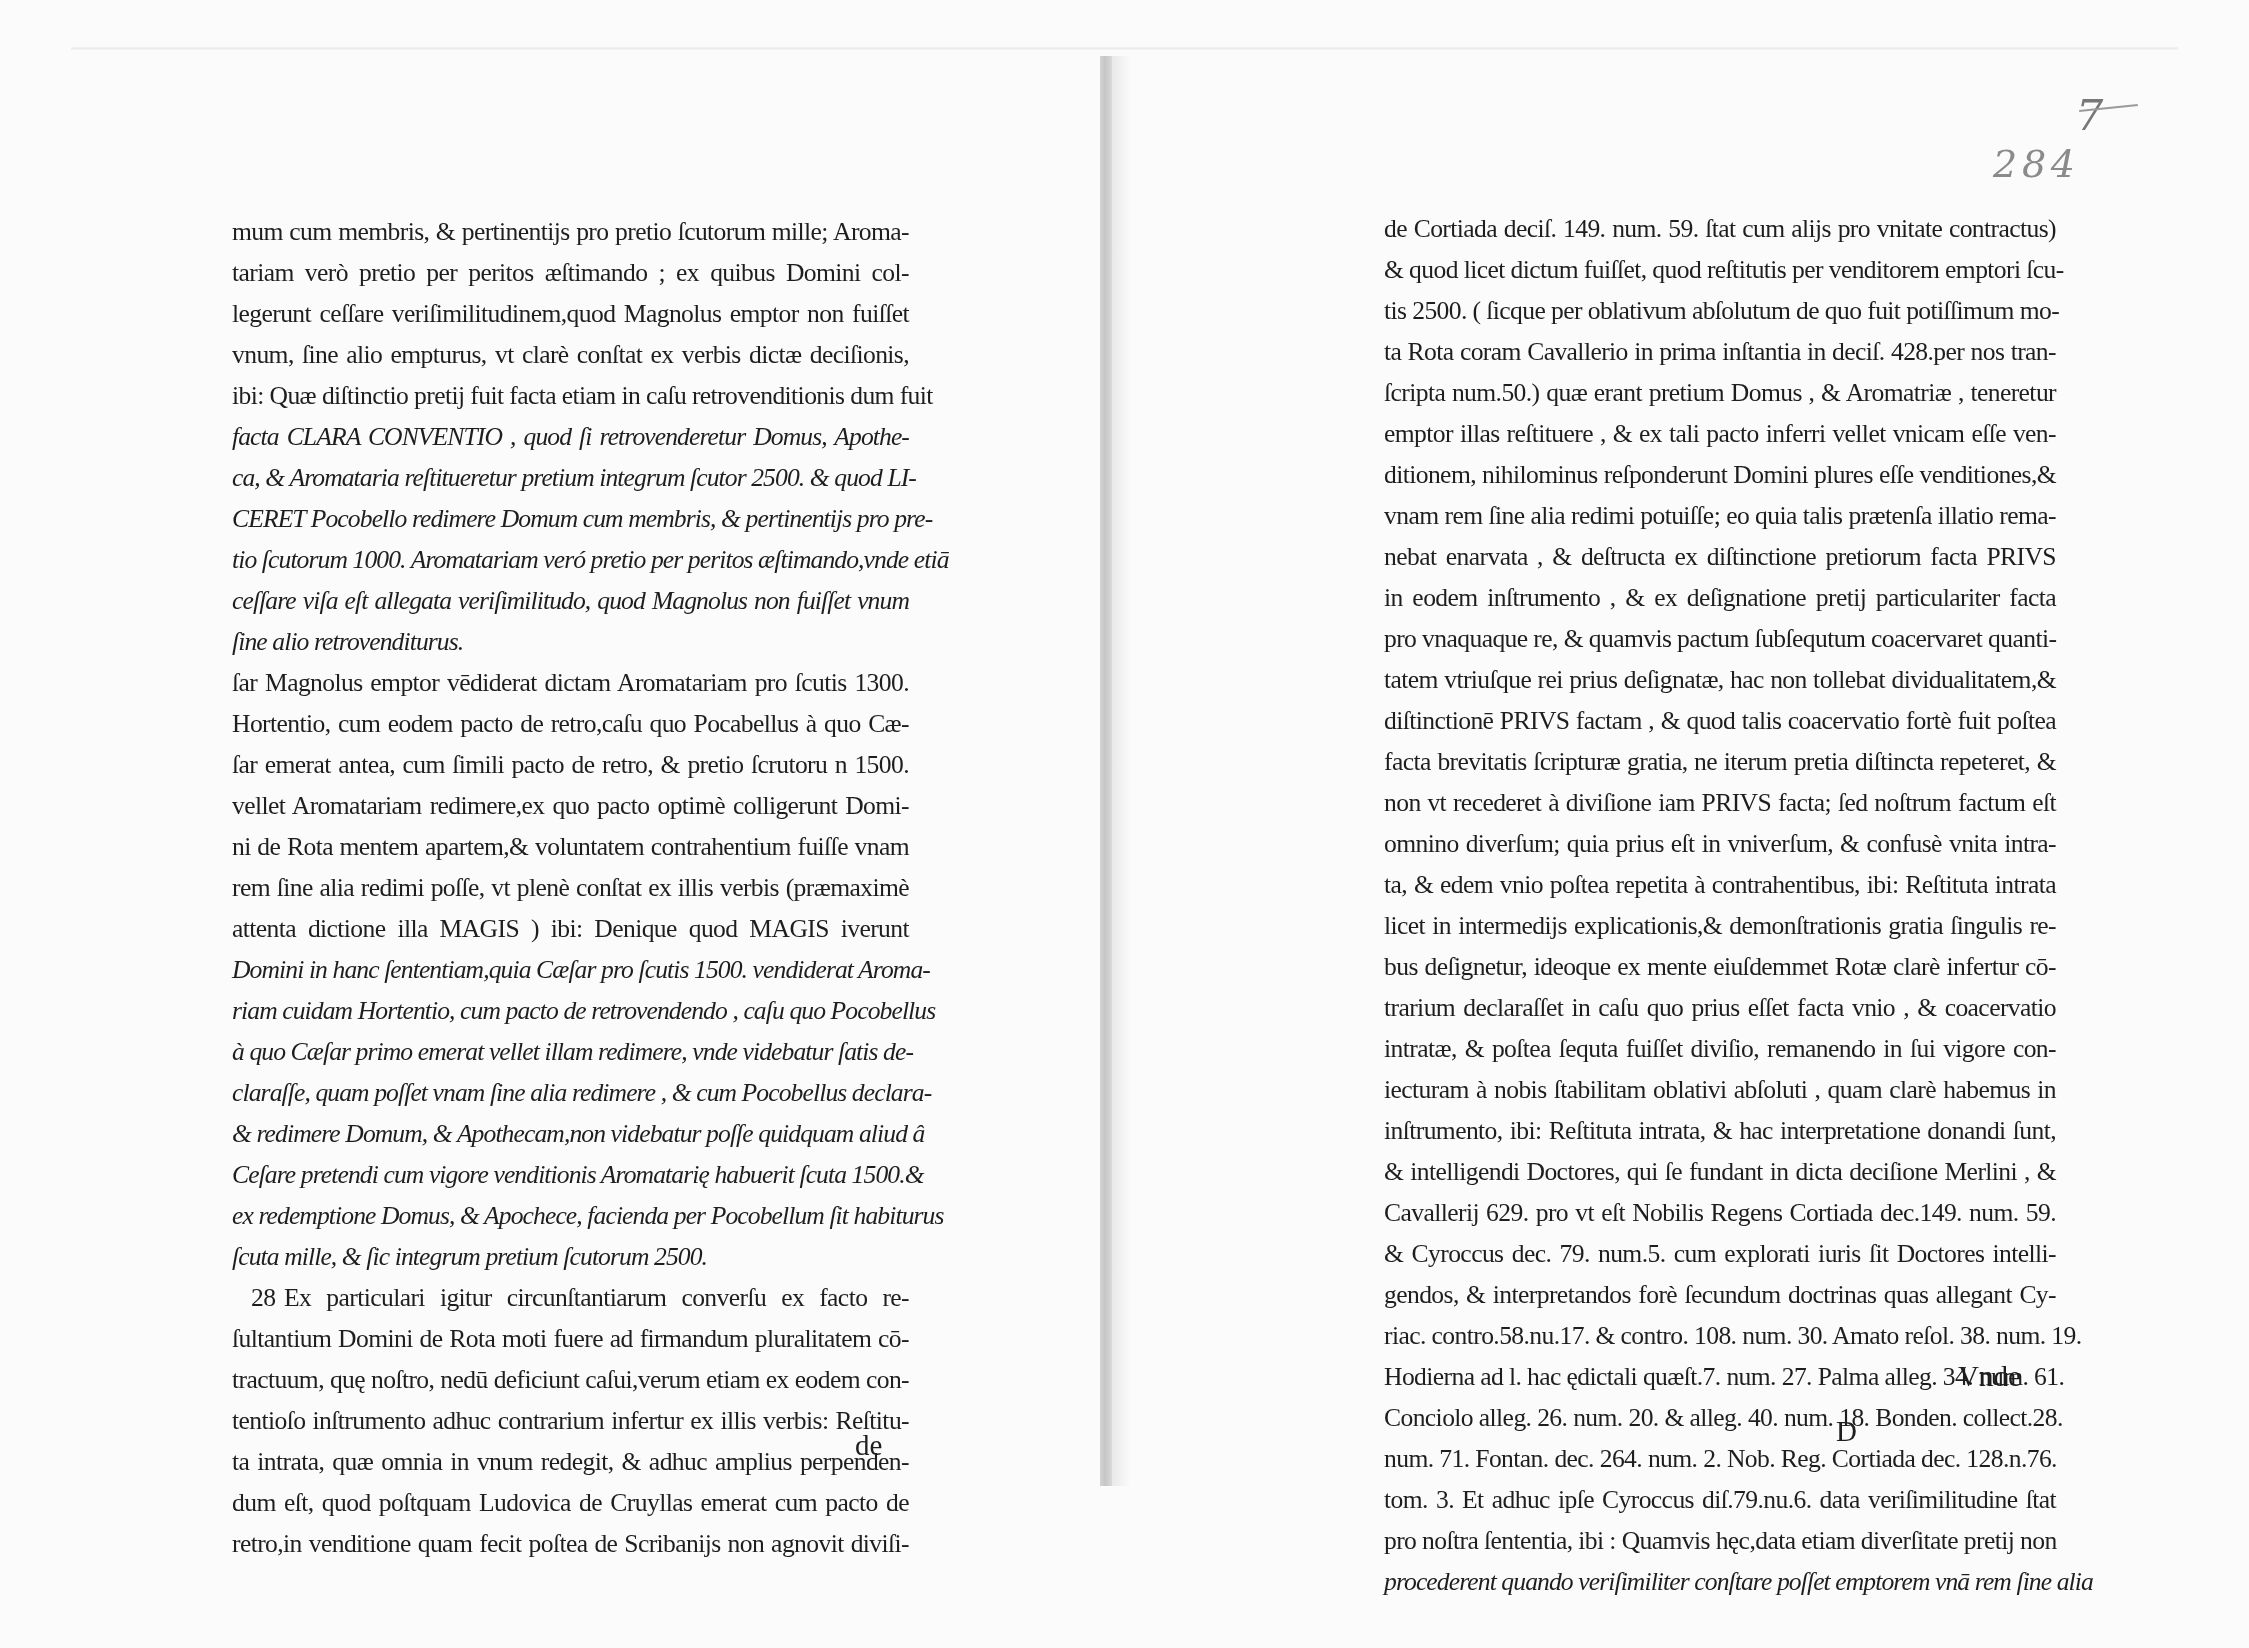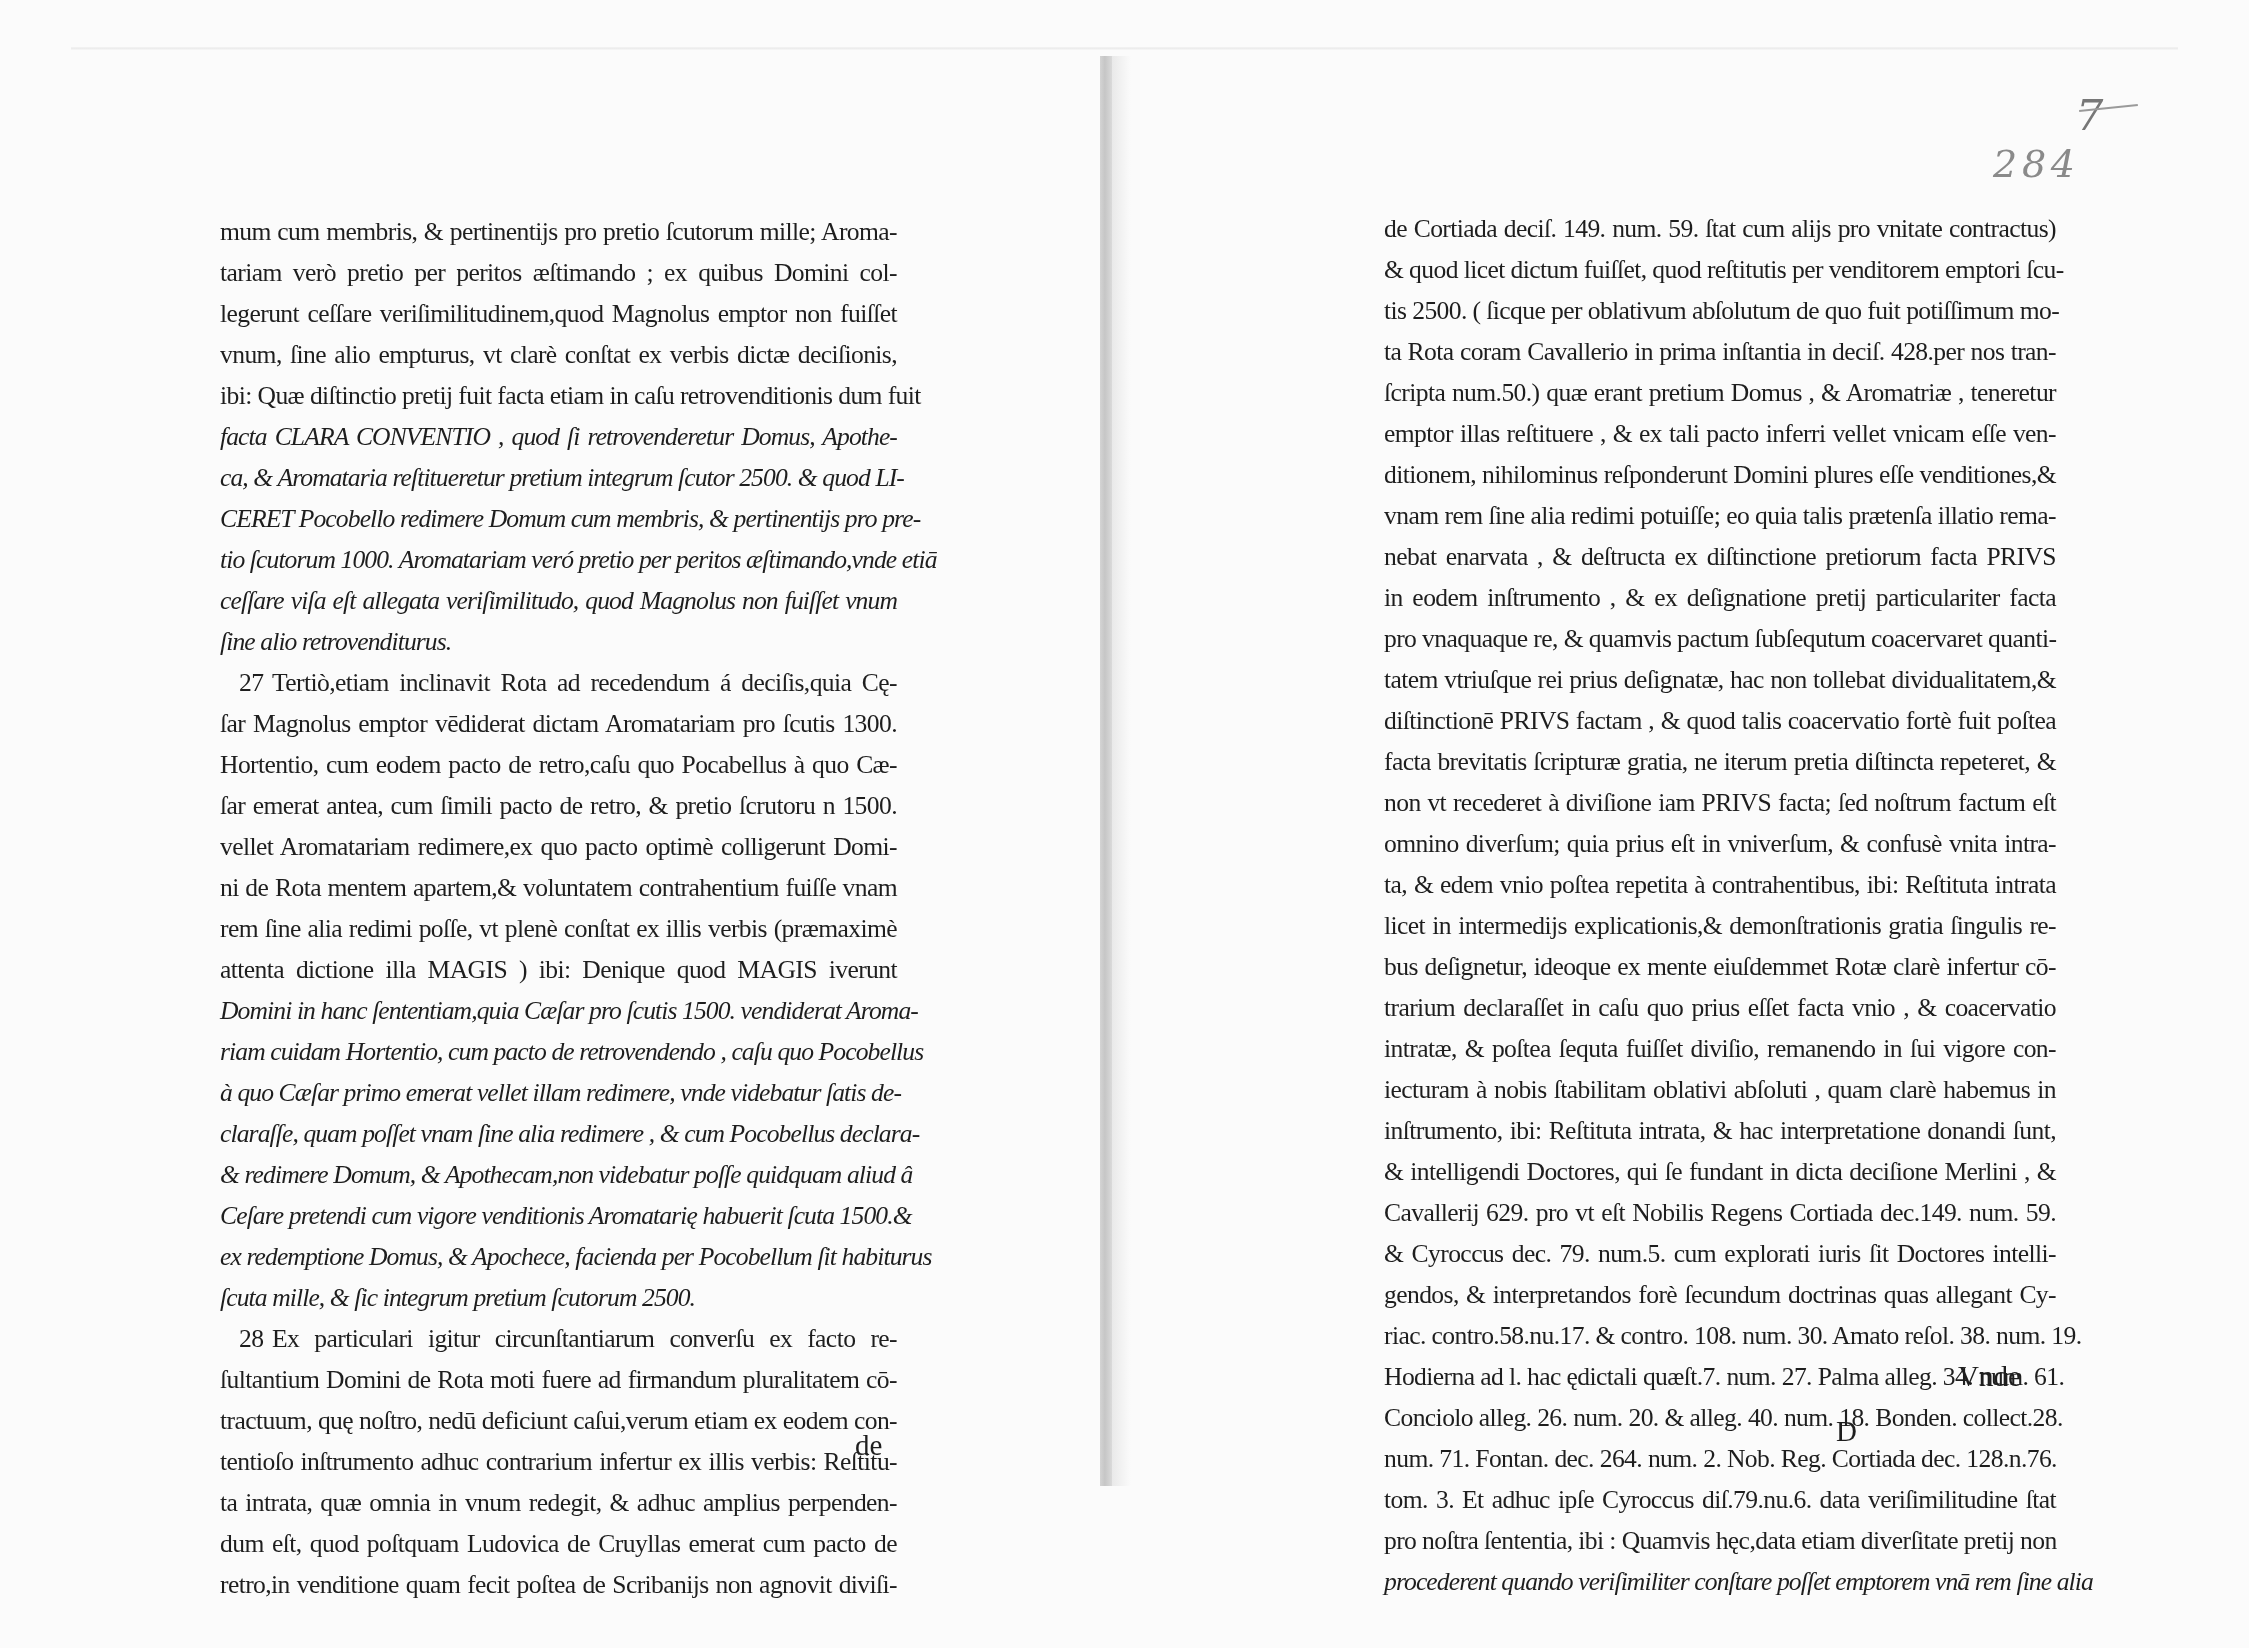--- a/index.html
+++ b/index.html
@@ -17,21 +17,21 @@
   }
   .gutter {
     position: absolute; left: 1100px; top: 56px; width: 12.3px; height: 1430px;
     background: linear-gradient(90deg, #d4d4d4, #c6c6c6 40%, #dadada);
   }
   .gutter-shadow {
     position: absolute; left: 1112px; top: 56px; width: 19px; height: 1430px;
     background: linear-gradient(90deg, rgba(200,200,200,.35), rgba(250,250,250,0));
   }
   .page { position: absolute; }
-  .page.left  { left: 220px;  top: 211px; width: 677px; }
+  .page.left  { left: 232px;  top: 211px; width: 677px; }
   .page.right { left: 1384px; top: 208px; width: 672px; }
   .line {
     font-size: 25.6px; line-height: 41px; height: 41px;
     white-space: nowrap; text-align: justify; text-align-last: justify;
     letter-spacing: -0.6px;
   }
   .line.last { text-align-last: left; }
   .line.italic { font-style: italic; letter-spacing: -0.9px; }
   .line.caps { letter-spacing: 0.9px; font-size: 26.5px; }
   .para-num { display: inline-block; width: 52px; padding-left: 19px; box-sizing: border-box; }
@@ -63,21 +63,20 @@
     <div class="line"><span>tariam verò pretio per peritos æſtimando ; ex quibus Domini col-</span></div>
     <div class="line"><span>legerunt ceſſare veriſimilitudinem,quod Magnolus emptor non fuiſſet</span></div>
     <div class="line"><span>vnum, ſine alio empturus, vt clarè conſtat ex verbis dictæ deciſionis,</span></div>
     <div class="line"><span>ibi: Quæ diſtinctio pretij fuit facta etiam in caſu retrovenditionis dum fuit</span></div>
     <div class="line italic"><span>facta CLARA CONVENTIO , quod ſi retrovenderetur Domus, Apothe-</span></div>
     <div class="line italic"><span>ca, &amp; Aromataria reſtitueretur pretium integrum ſcutor 2500. &amp; quod LI-</span></div>
     <div class="line italic"><span>CERET Pocobello redimere Domum cum membris, &amp; pertinentijs pro pre-</span></div>
     <div class="line italic"><span>tio ſcutorum 1000. Aromatariam veró pretio per peritos æſtimando,vnde etiā</span></div>
     <div class="line italic"><span>ceſſare viſa eſt allegata veriſimilitudo, quod Magnolus non fuiſſet vnum</span></div>
     <div class="line italic last"><span>ſine alio retrovenditurus.</span></div>
-    <div class="line"><span class="para-num">27</span><span>Tertiò,etiam inclinavit Rota ad recedendum á deciſis,quia Cę-</span></div>
     <div class="line"><span>ſar Magnolus emptor vēdiderat dictam Aromatariam pro ſcutis 1300.</span></div>
     <div class="line"><span>Hortentio, cum eodem pacto de retro,caſu quo Pocabellus à quo Cæ-</span></div>
     <div class="line"><span>ſar emerat antea, cum ſimili pacto de retro, &amp; pretio ſcrutoru n 1500.</span></div>
     <div class="line"><span>vellet Aromatariam redimere,ex quo pacto optimè colligerunt Domi-</span></div>
     <div class="line"><span>ni de Rota mentem apartem,&amp; voluntatem contrahentium fuiſſe vnam</span></div>
     <div class="line"><span>rem ſine alia redimi poſſe, vt plenè conſtat ex illis verbis (præmaximè</span></div>
     <div class="line"><span>attenta dictione illa MAGIS ) ibi: Denique quod MAGIS iverunt</span></div>
     <div class="line italic"><span>Domini in hanc ſententiam,quia Cæſar pro ſcutis 1500. vendiderat Aroma-</span></div>
     <div class="line italic"><span>riam cuidam Hortentio, cum pacto de retrovendendo , caſu quo Pocobellus</span></div>
     <div class="line italic"><span>à quo Cæſar primo emerat vellet illam redimere, vnde videbatur ſatis de-</span></div>

